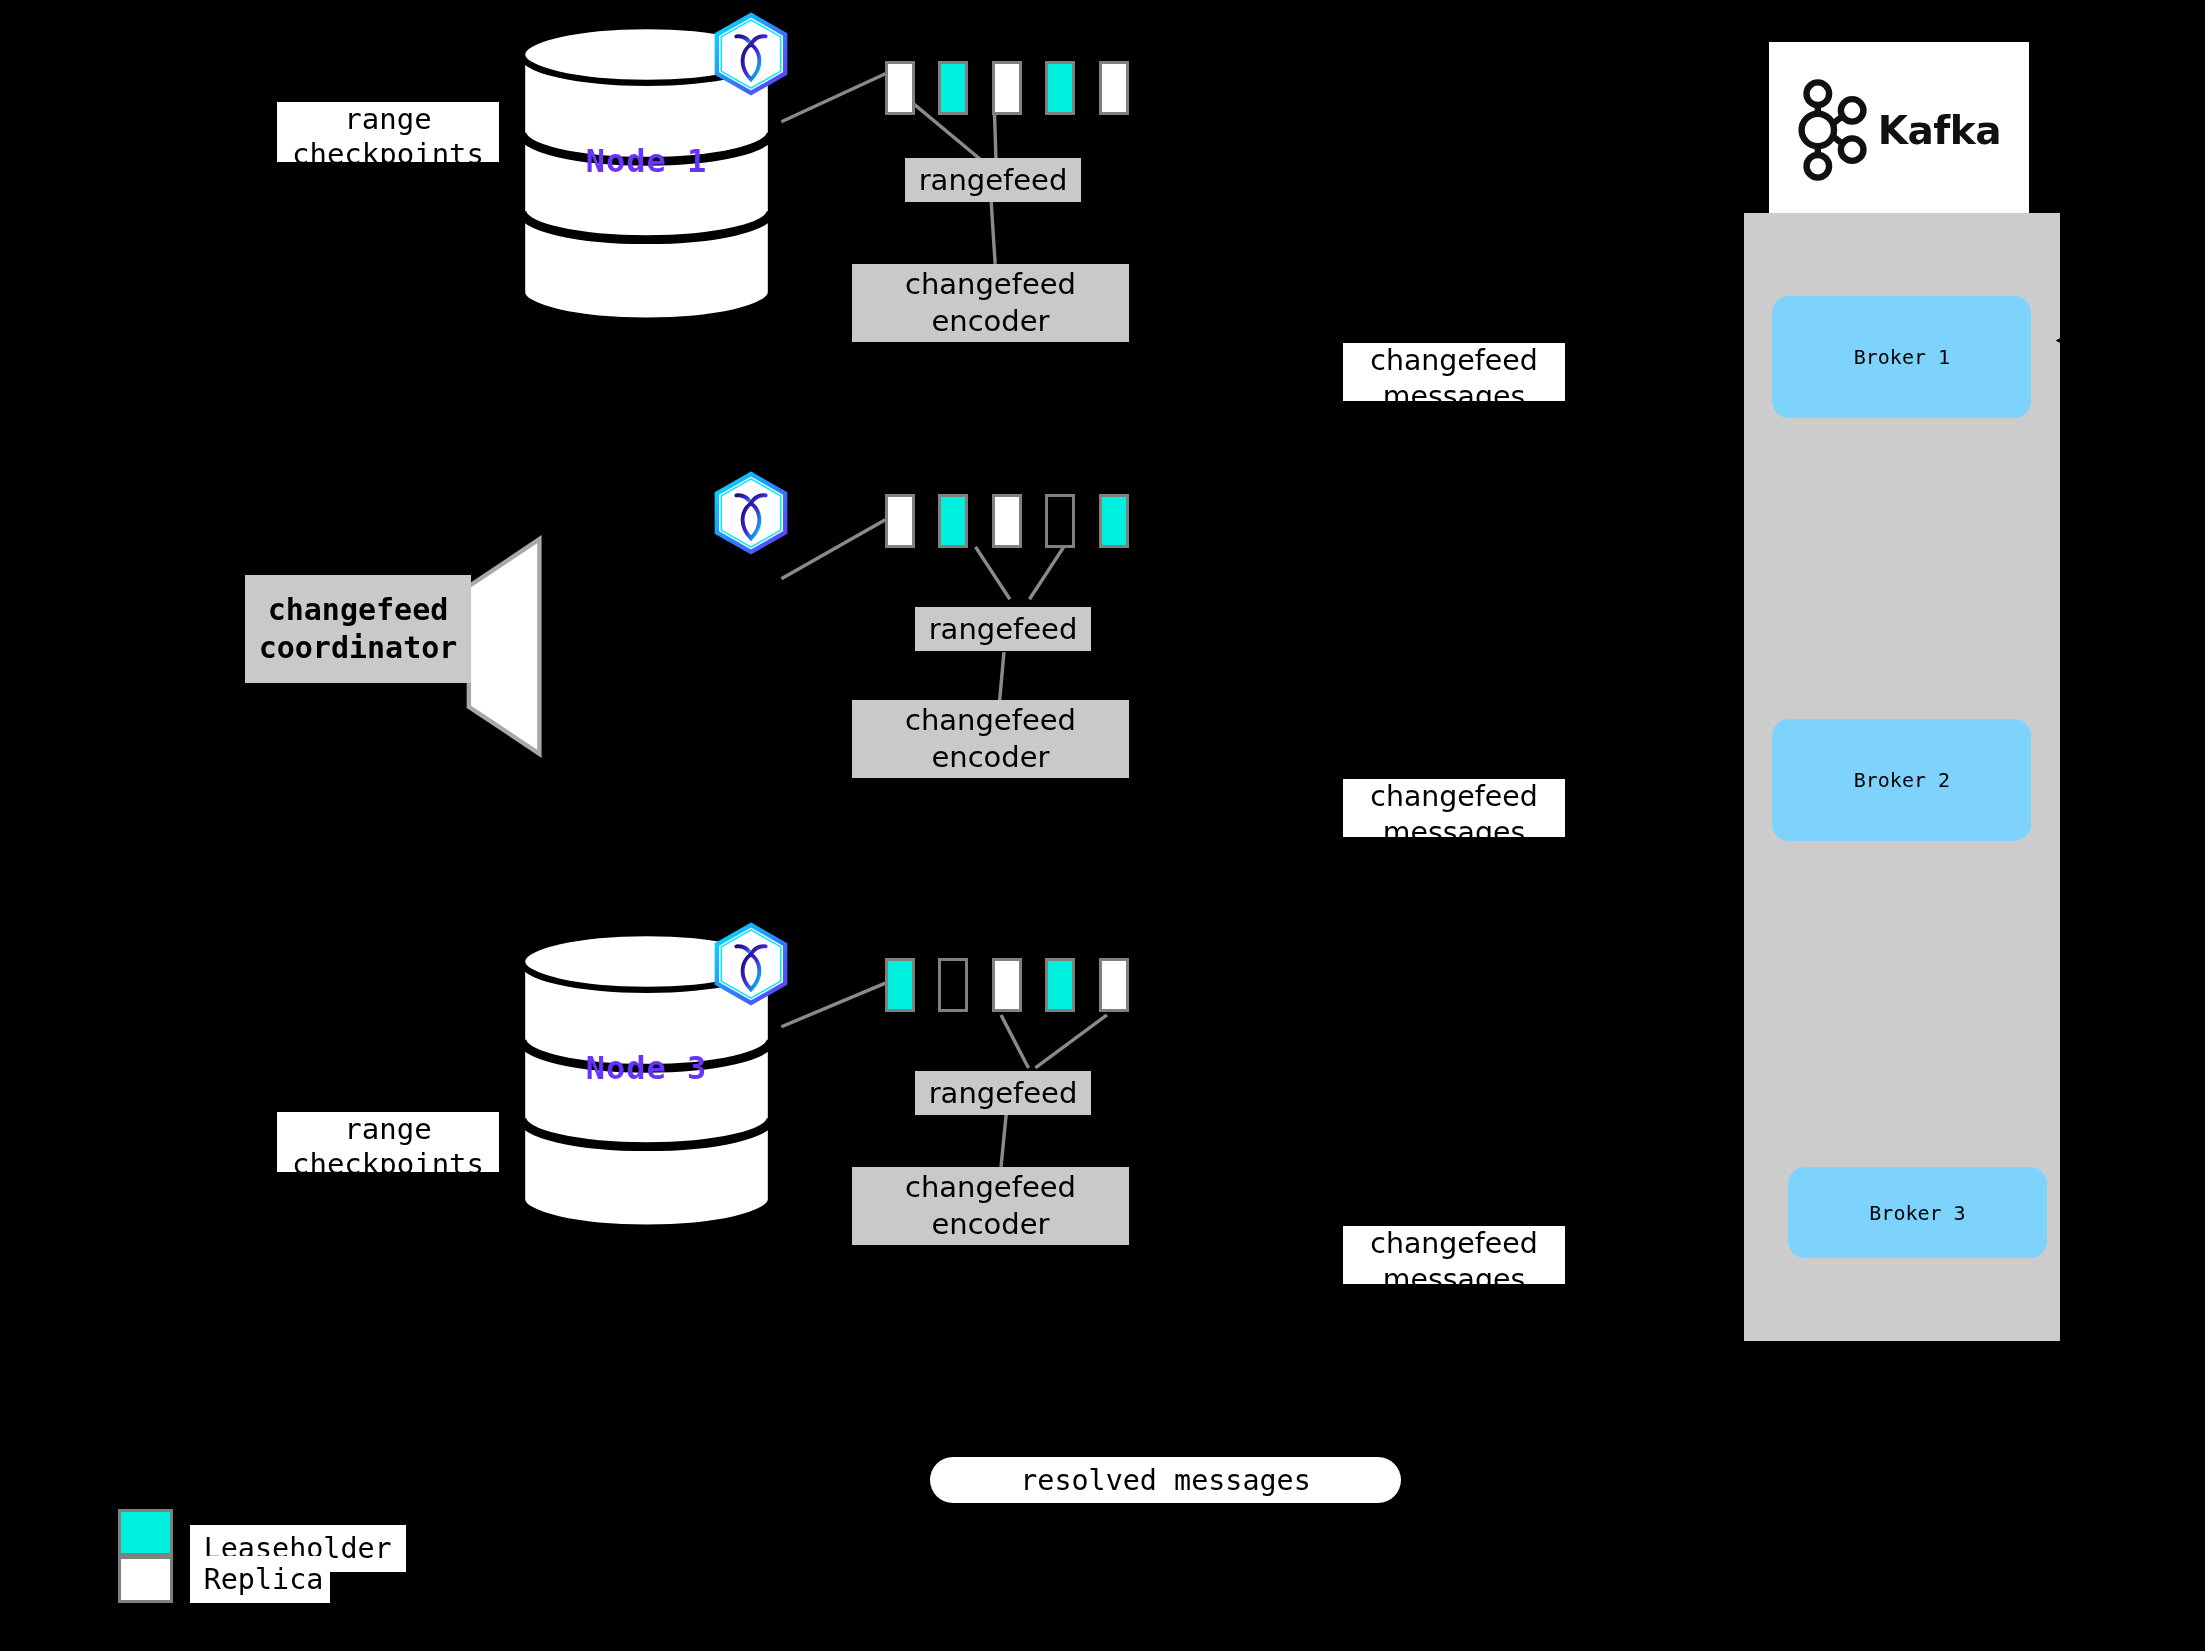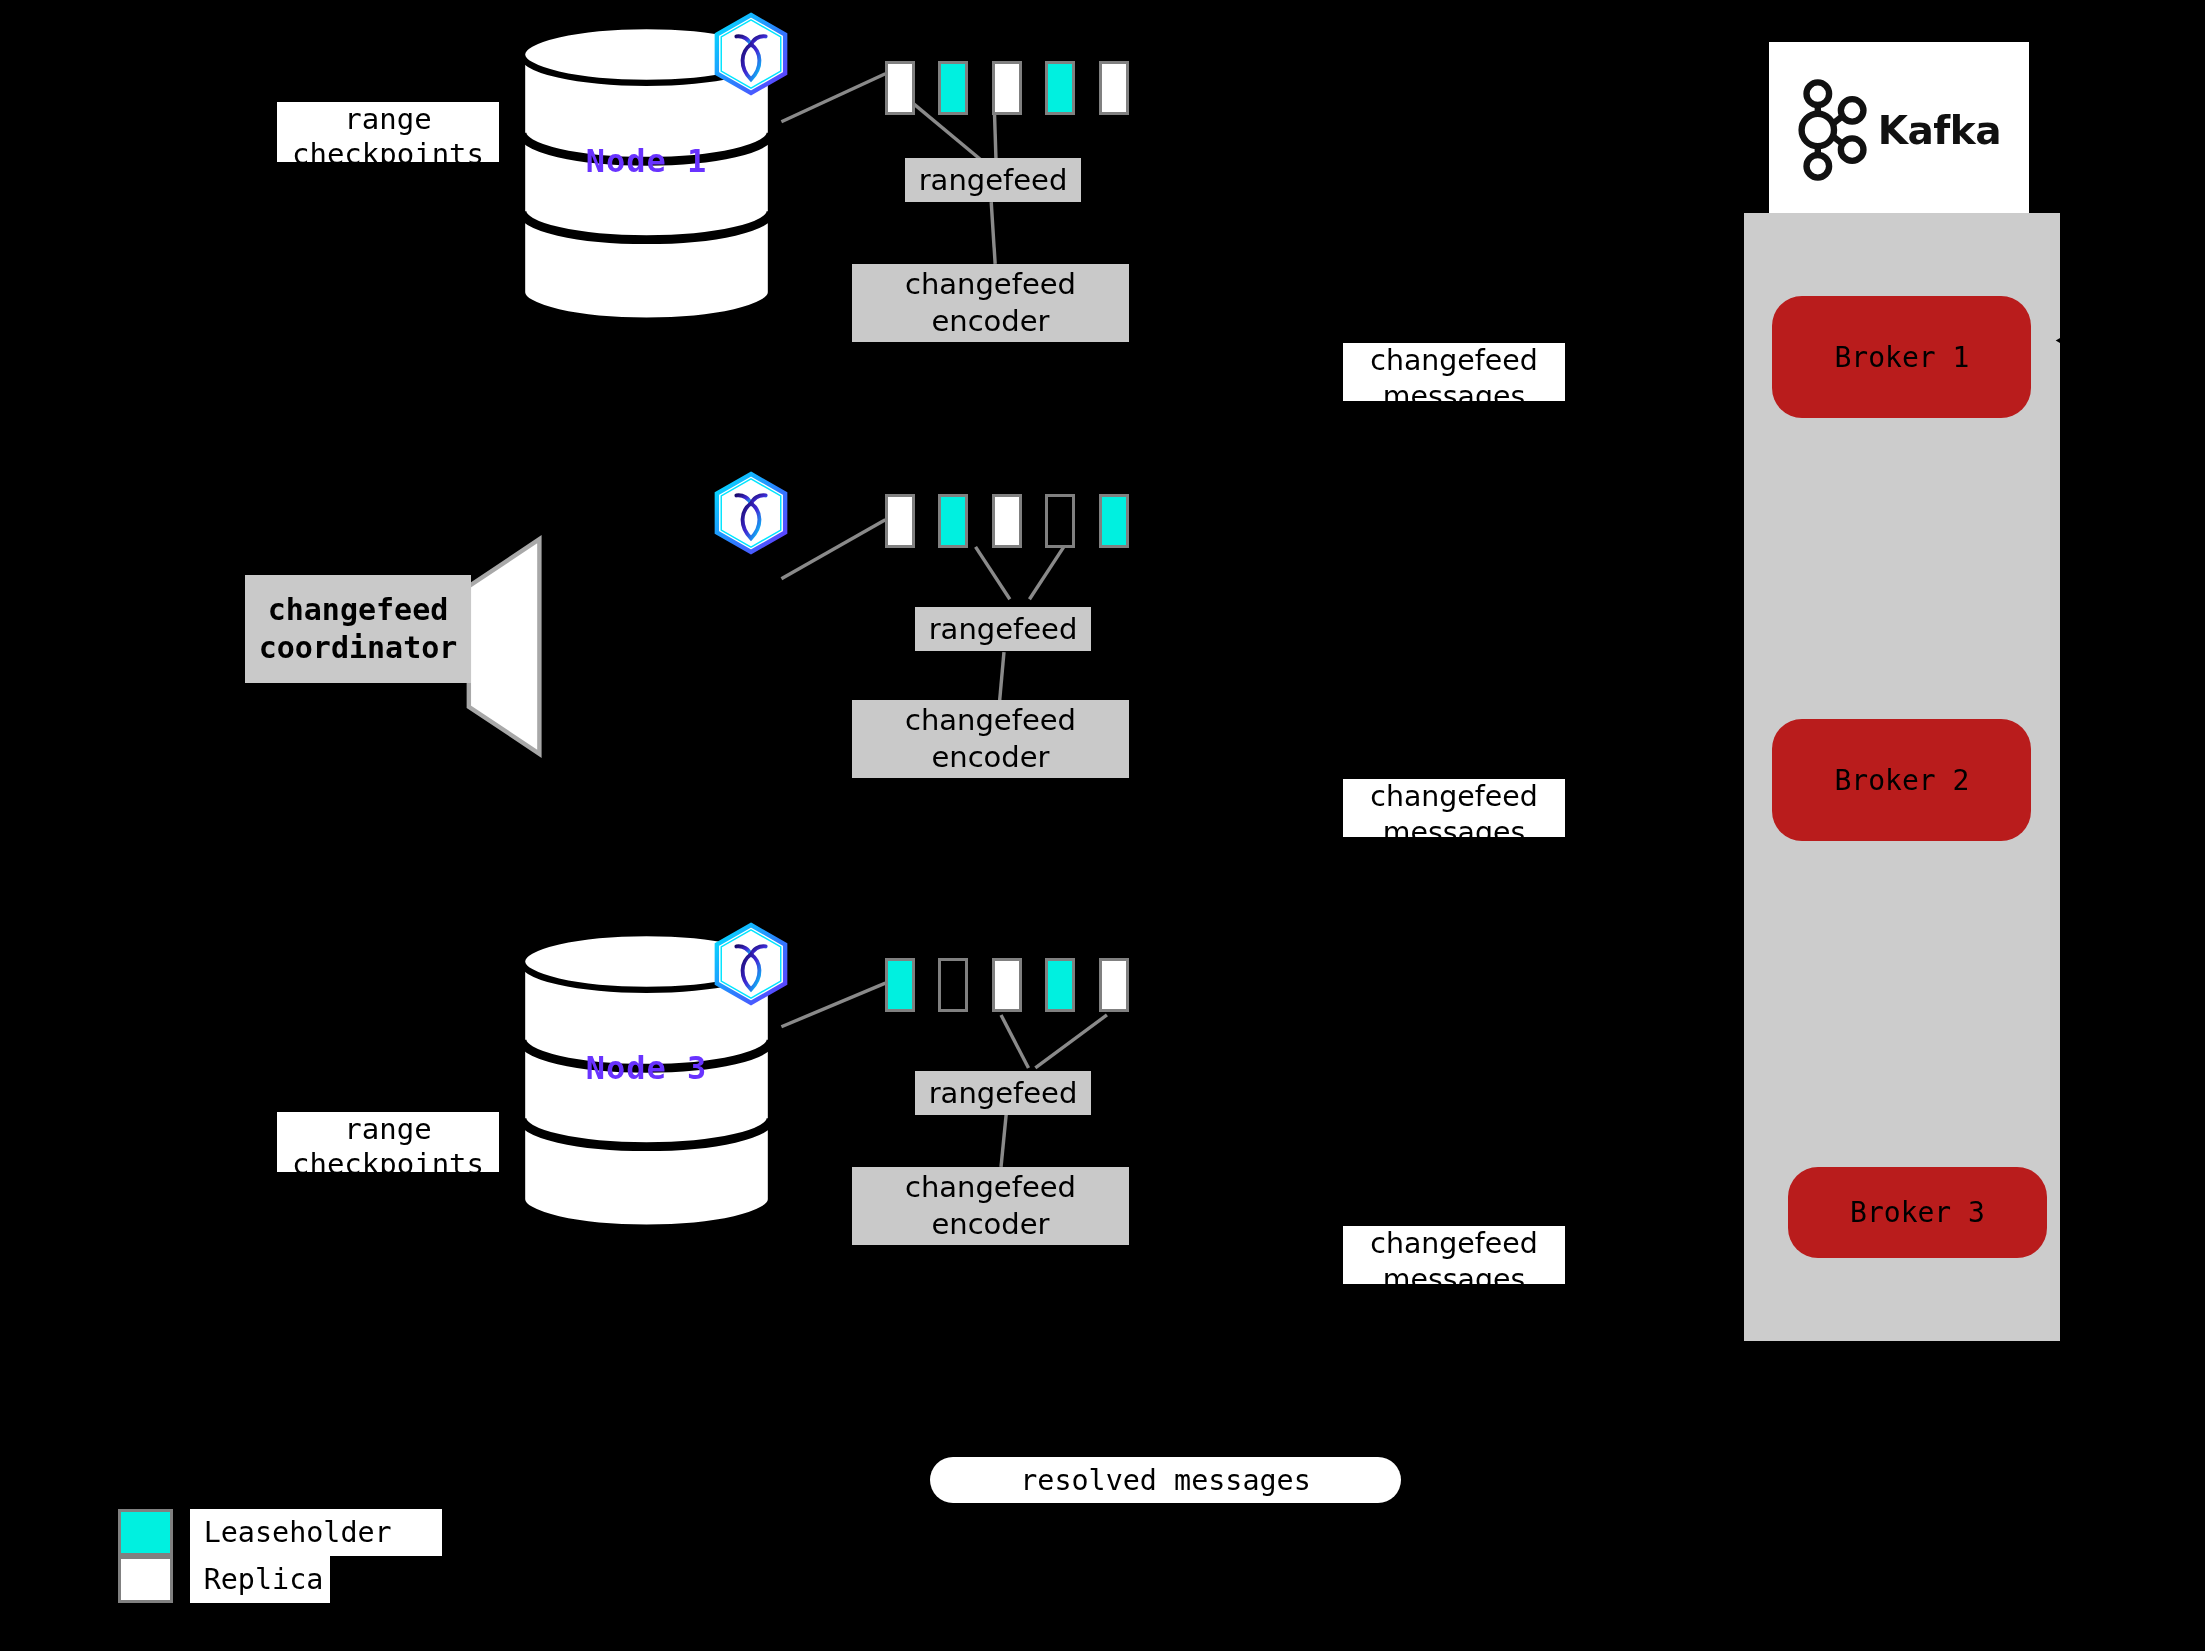--- a/index.html
+++ b/index.html
@@ -87,27 +87,27 @@
   
   .lines { position: absolute; left: 0; top: 0; pointer-events: none; }
 
   
   #kafka-panel {
     position: absolute;
     background: #cccccc;
   }
   .broker {
     position: absolute;
-    background: #b91c1c;
-    border-radius: 30px;
+    background: #7dd3fc;
+    border-radius: 17px;
     display: flex;
     align-items: center;
     justify-content: center;
     font-family: "DejaVu Sans Mono", monospace;
-    font-size: 28px;
+    font-size: 20px;
     color: #000000;
     white-space: pre;
   }
   #kafka-logo {
     position: absolute;
     background: #ffffff;
     display: flex;
     align-items: center;
     justify-content: center;
   }
@@ -390,20 +390,20 @@
   </div>
 
   <svg class="abs" style="left:2044px; top:328px;" width="34" height="29" viewBox="0 0 70 60">
     <polygon points="62,4 24,26 62,48 50,26" fill="#000000"></polygon>
   </svg>
 
   <div id="resolved-pill" style="left:930px; top:1457px; width:471px; height:46px;text-align:right;">resolved messages</div>
 
   <div class="abs" style="left:118px; top:1509px; width:343px; height:113px;">
     <div class="legend-swatch cyan" style="left:0px; top:0px;"></div>
-    <div class="legend-text" style="left:72px; top:0px; width:252px; height:47px;">Leaseholder</div>
+    <div class="legend-text" style="left:72px; top:16px; width:216px; height:47px;">Leaseholder</div>
 
     <div class="legend-swatch white" style="left:0px; top:47px;"></div>
     <div class="legend-text" style="left:72px; top:47px; width:140px; height:47px;">Replica</div>
   </div>
 
 </div>
 
 
 </body></html>

